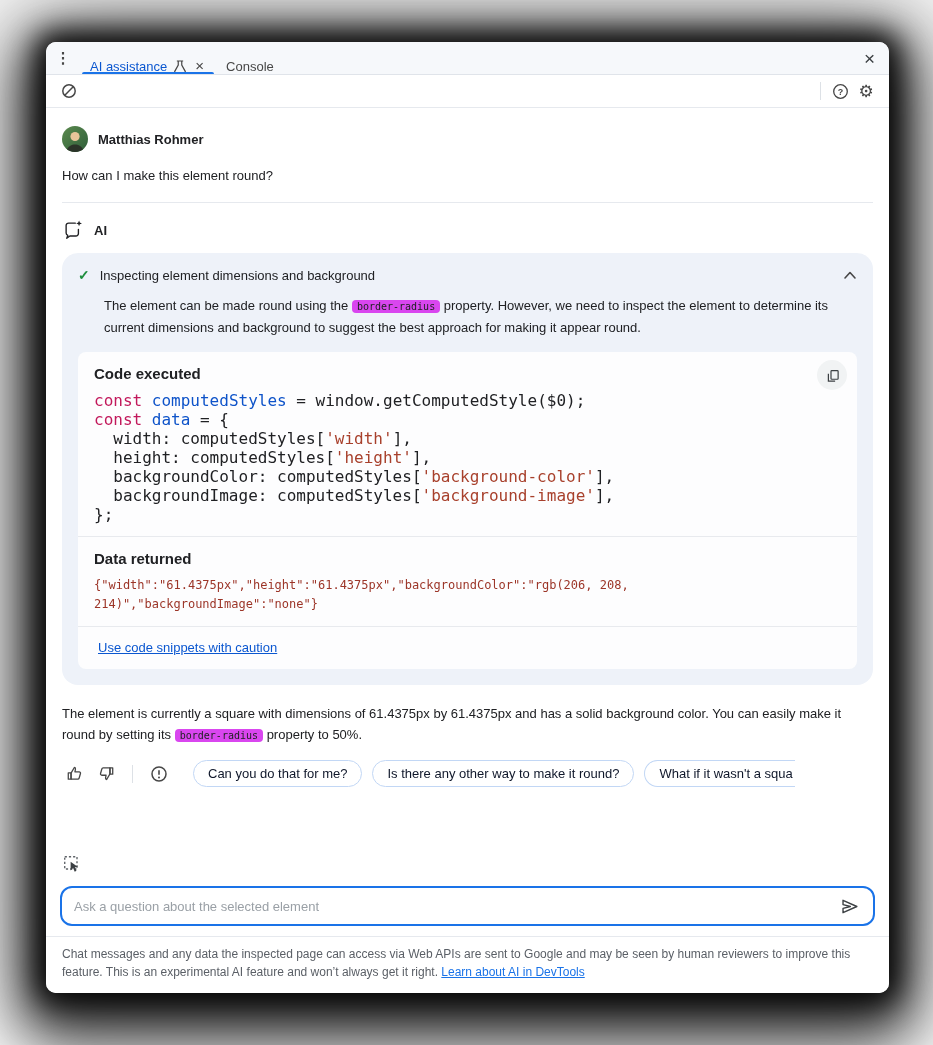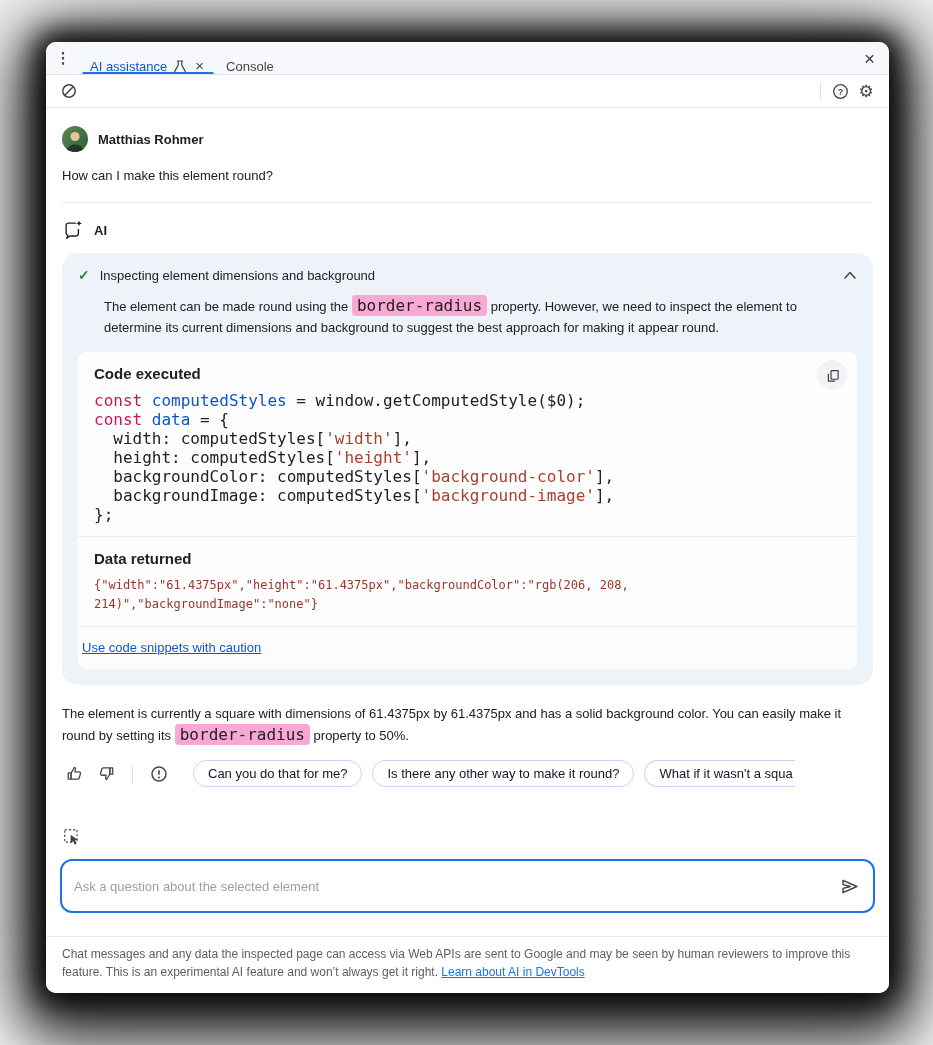--- a/index.html
+++ b/index.html
@@ -47,55 +47,55 @@
   .hdiv{ height:1px; background:#e6e9ee; margin:0 0 16px;}
   .ai-row{ display:flex; align-items:center; gap:10px; margin-bottom:12px;}
   .ai-label{ font-size:13px; font-weight:700; color:#202124;}
 
   
   .step-card{ background:#eef2f9; border-radius:16px; padding:14px 16px 16px; }
   .step-head{ display:flex; align-items:center; gap:10px; cursor:pointer;}
   .step-title{ font-size:13px; color:#202124; flex:1;}
   .check{ color:#1e8e3e; font-size:14px; font-weight:bold;}
   .para{ font-size:13px; color:#202124; line-height:21px; margin:12px 0 14px 26px;}
-  .inline-code{ font-family:"DejaVu Sans Mono", monospace; font-size:16px;
-    background:#f9a8d4; border-radius:4px; padding:1px 5px; color:#202124;}
+  .inline-code{ font-family:"DejaVu Sans Mono", monospace; font-size:10px;
+    background:#d946ef; border-radius:4px; padding:1px 5px; color:#202124;}
 
   .exec-panel{ background:#fdfdfe; border-radius:8px; overflow:hidden; }
   .exec-section{ padding:13px 16px 12px; position:relative;}
   .exec-title{ font-size:15px; font-weight:700; color:#202124; margin-bottom:9px;}
   .copy-btn{ position:absolute; right:10px; top:8px; width:30px; height:30px; border-radius:50%;
     background:#f1f3f4; display:flex; align-items:center; justify-content:center; cursor:pointer;}
   .code-block{ font-family:"DejaVu Sans Mono", monospace; font-size:16px; line-height:19px;}
   .code-line{ white-space:pre; }
   .tok-kw{ color:#c2185b;} .tok-id{ color:#0e53c9;} .tok-st{ color:#a8402c;} .tok-pl{ color:#202124;}
   .exec-div{ height:1px; background:#e8eaee; margin:0 0;}
   .data-json{ font-family:"DejaVu Sans Mono", monospace; font-size:12px; line-height:19px;
     color:#9c3528; word-wrap:break-word;}
-  .caution-row{ padding:11px 4px 13px;}
+  .caution-row{ padding:11px 20px 13px;}
   .caution-link{ font-size:13px; color:#0b57d0; text-decoration:underline; cursor:pointer;}
 
   .summary{ font-size:13px; color:#202124; line-height:21px; margin:18px 0 14px;}
 
   
   .feedback-row{ display:flex; align-items:center; gap:8px; overflow:hidden; margin-right:-16px;}
   .fb-icon{ width:24px; height:24px; display:flex; align-items:center; justify-content:center;
     color:#474747; cursor:pointer; flex:0 0 auto;}
   .chips{ display:flex; gap:10px; margin-left:14px; flex:1; overflow:hidden; white-space:nowrap;}
   .chip{ font-size:13px; color:#0f172a; border:1px solid #c2d7f5; border-radius:16px;
     padding:5px 14px; background:#fff; cursor:pointer; flex:0 0 auto;}
 
   
   .bottom{ flex:0 0 auto; background:#fff;}
   .selected-row{ display:flex; align-items:center; gap:10px; padding:12px 16px 8px;}
   .sel-chip{ border:1px solid #dbe1ec; border-radius:8px; padding:4px 10px;
     font-family:"Liberation Sans", sans-serif; font-size:13px; cursor:pointer; background:#fff;}
   .sel-tag{ color:#cf5b2f;} .sel-class{ color:#95483a;}
-  .composer{ margin:4px 14px 23px; border:2px solid #1a73e8; border-radius:12px;
-    display:flex; align-items:center; padding:0 10px 0 12px; height:54px; background:#fff;}
+  .composer{ margin:4px 14px 10px; border:2px solid #1a73e8; border-radius:12px;
+    display:flex; align-items:center; padding:0 10px 0 12px; height:40px; background:#fff;}
   .composer input{ flex:1; border:none; outline:none; font-size:13px; color:#202124;
     font-family:"Liberation Sans", sans-serif; background:transparent;}
   .composer input::placeholder{ color:#9aa0a6;}
   .send-btn{ width:28px; height:28px; display:flex; align-items:center; justify-content:center;
     color:#3c4043; cursor:pointer;}
   .footer{ border-top:1px solid #e6e9ee; padding:8px 16px 12px; font-size:12px;
     line-height:18px; color:#5a5f66;}
   .footer-link{ color:#1a73e8; text-decoration:underline; cursor:pointer;}
 </style>
 </head>

